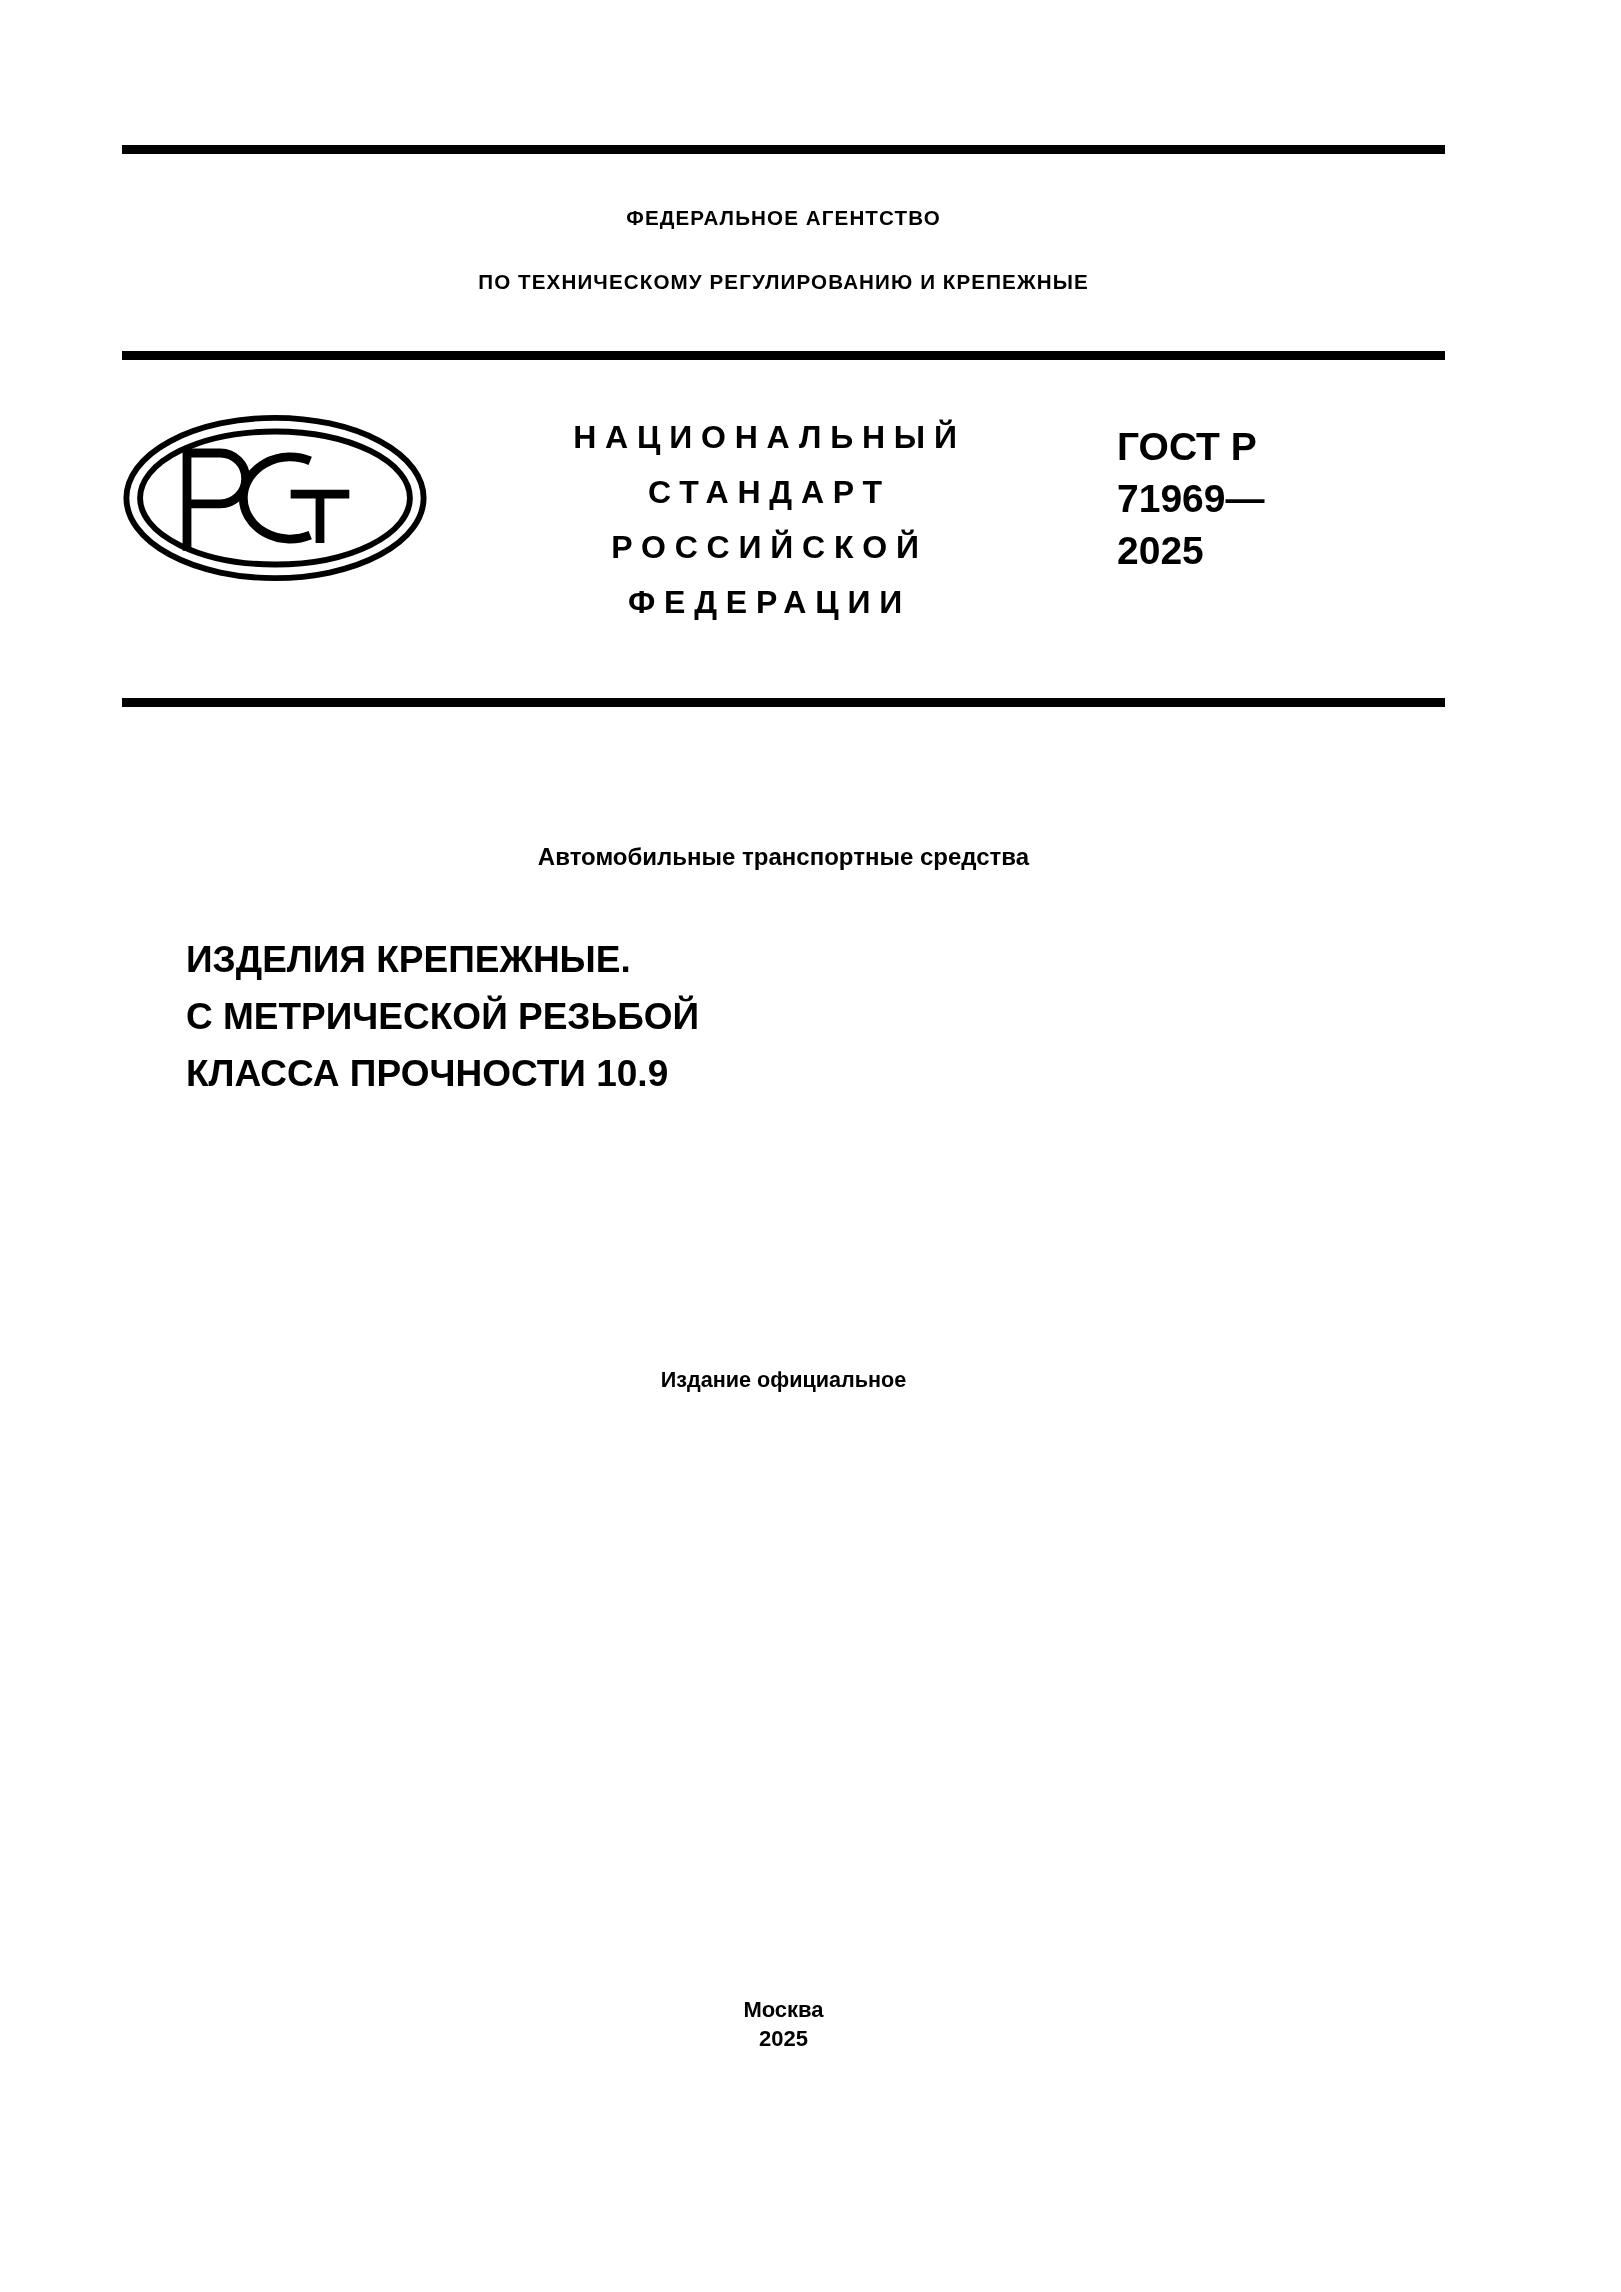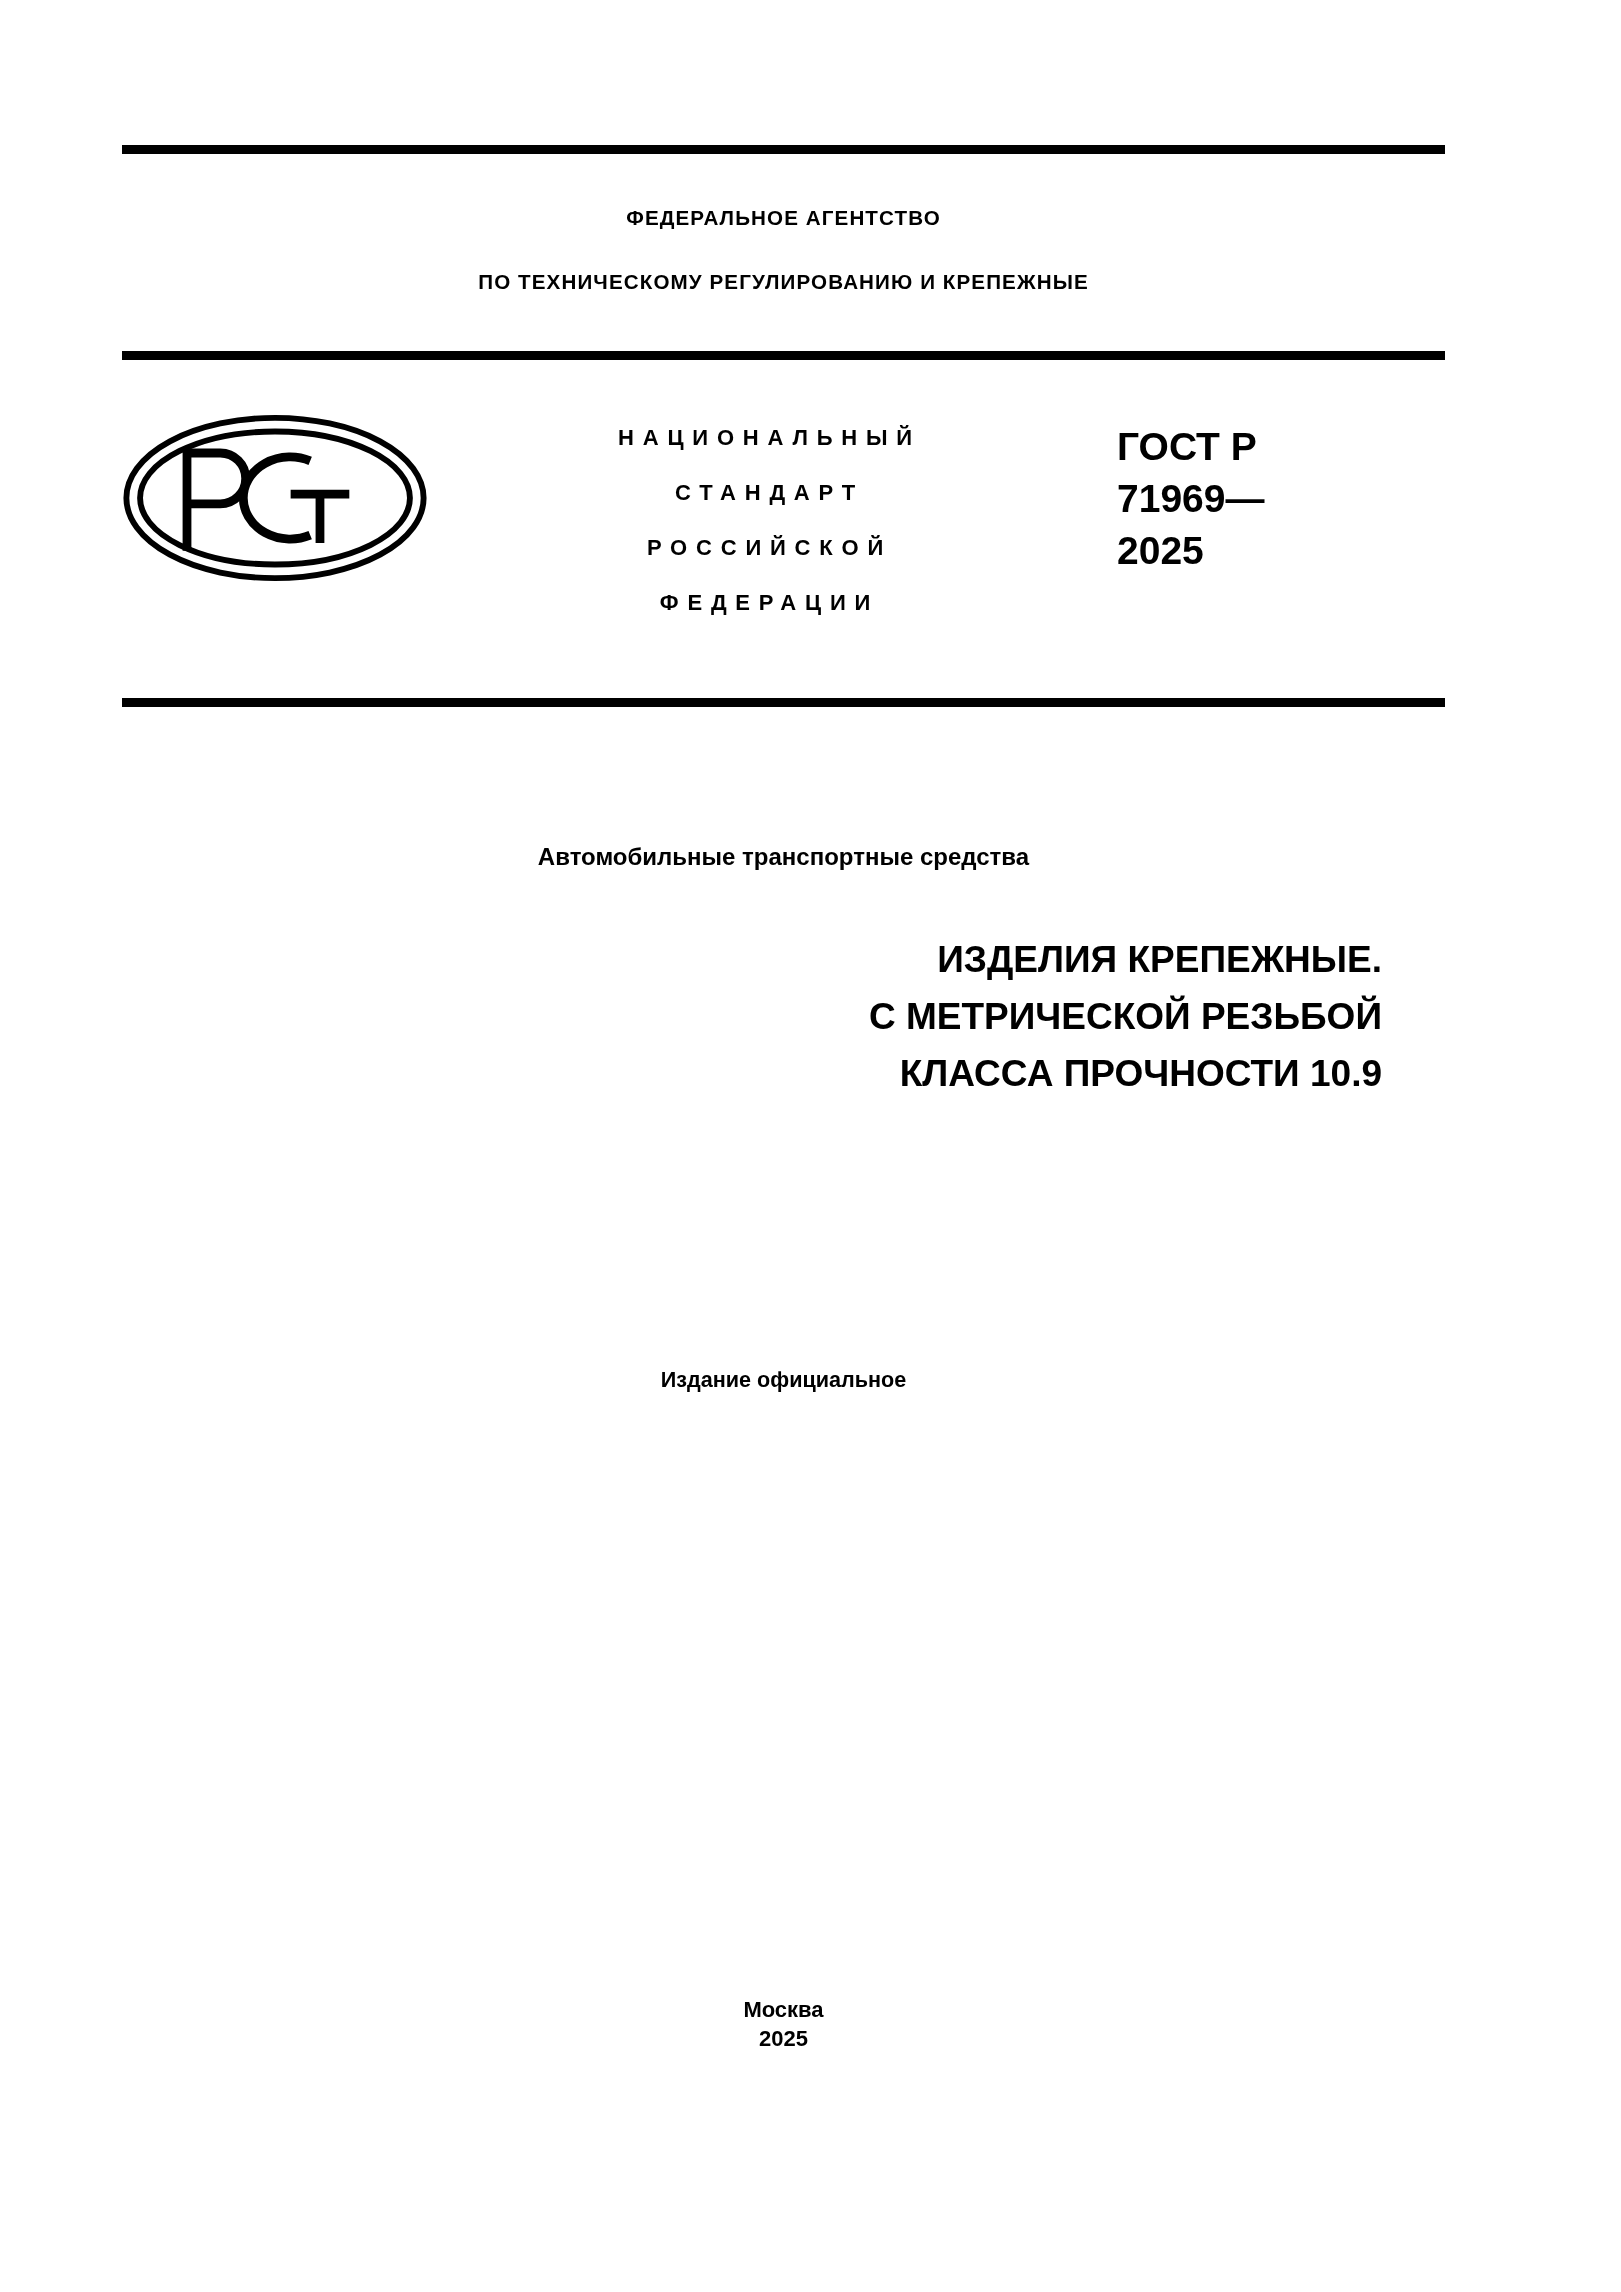--- a/index.html
+++ b/index.html
@@ -65,21 +65,21 @@
     height: 176px;
   }
 
   
   .nat-std {
     position: absolute;
     left: 451px;
     top: 410px;
     width: 637px;
     text-align: center;
-    font-size: 22px;
+    font-size: 32px;
     font-weight: bold;
     letter-spacing: 8.8px;
     line-height: 55px;
   }
 
   
   .gost-number {
     position: absolute;
     left: 1117px;
     top: 421px;
@@ -98,21 +98,21 @@
     top: 843px;
     text-align: center;
     font-size: 24px;
     font-weight: bold;
   }
   .title-main {
     position: absolute;
     left: 186px;
     width: 1196px;
     top: 931px;
-    text-align: right;
+    text-align: left;
     font-size: 37px;
     font-weight: bold;
     line-height: 57px;
     text-transform: uppercase;
   }
   .title-main div { white-space: nowrap; }
 
   .official {
     position: absolute;
     left: 122px;

